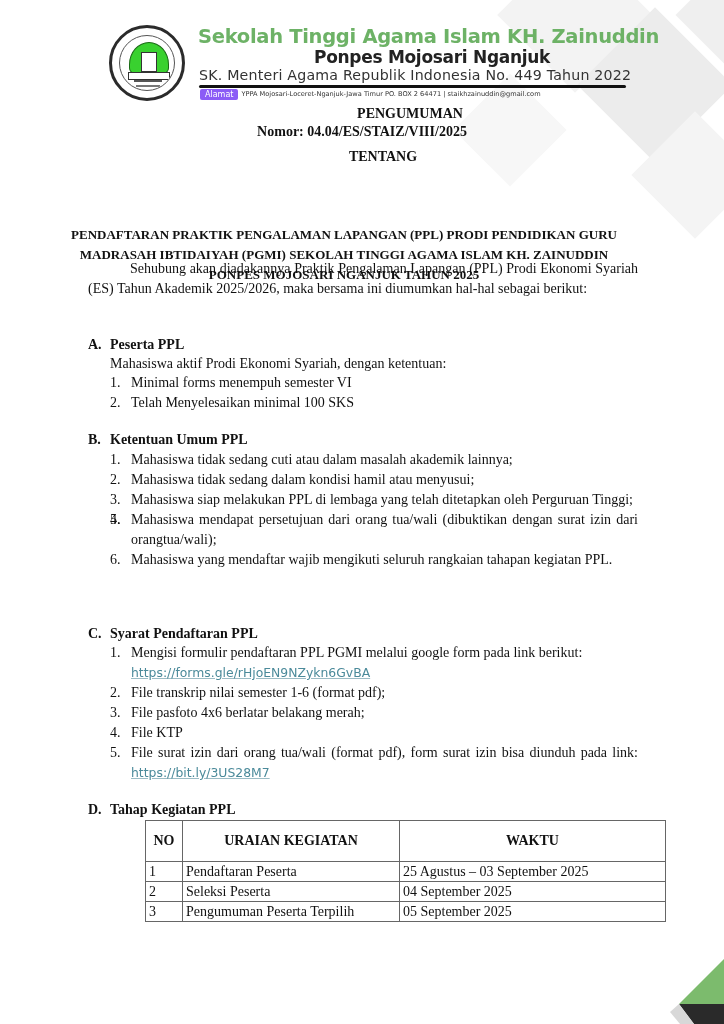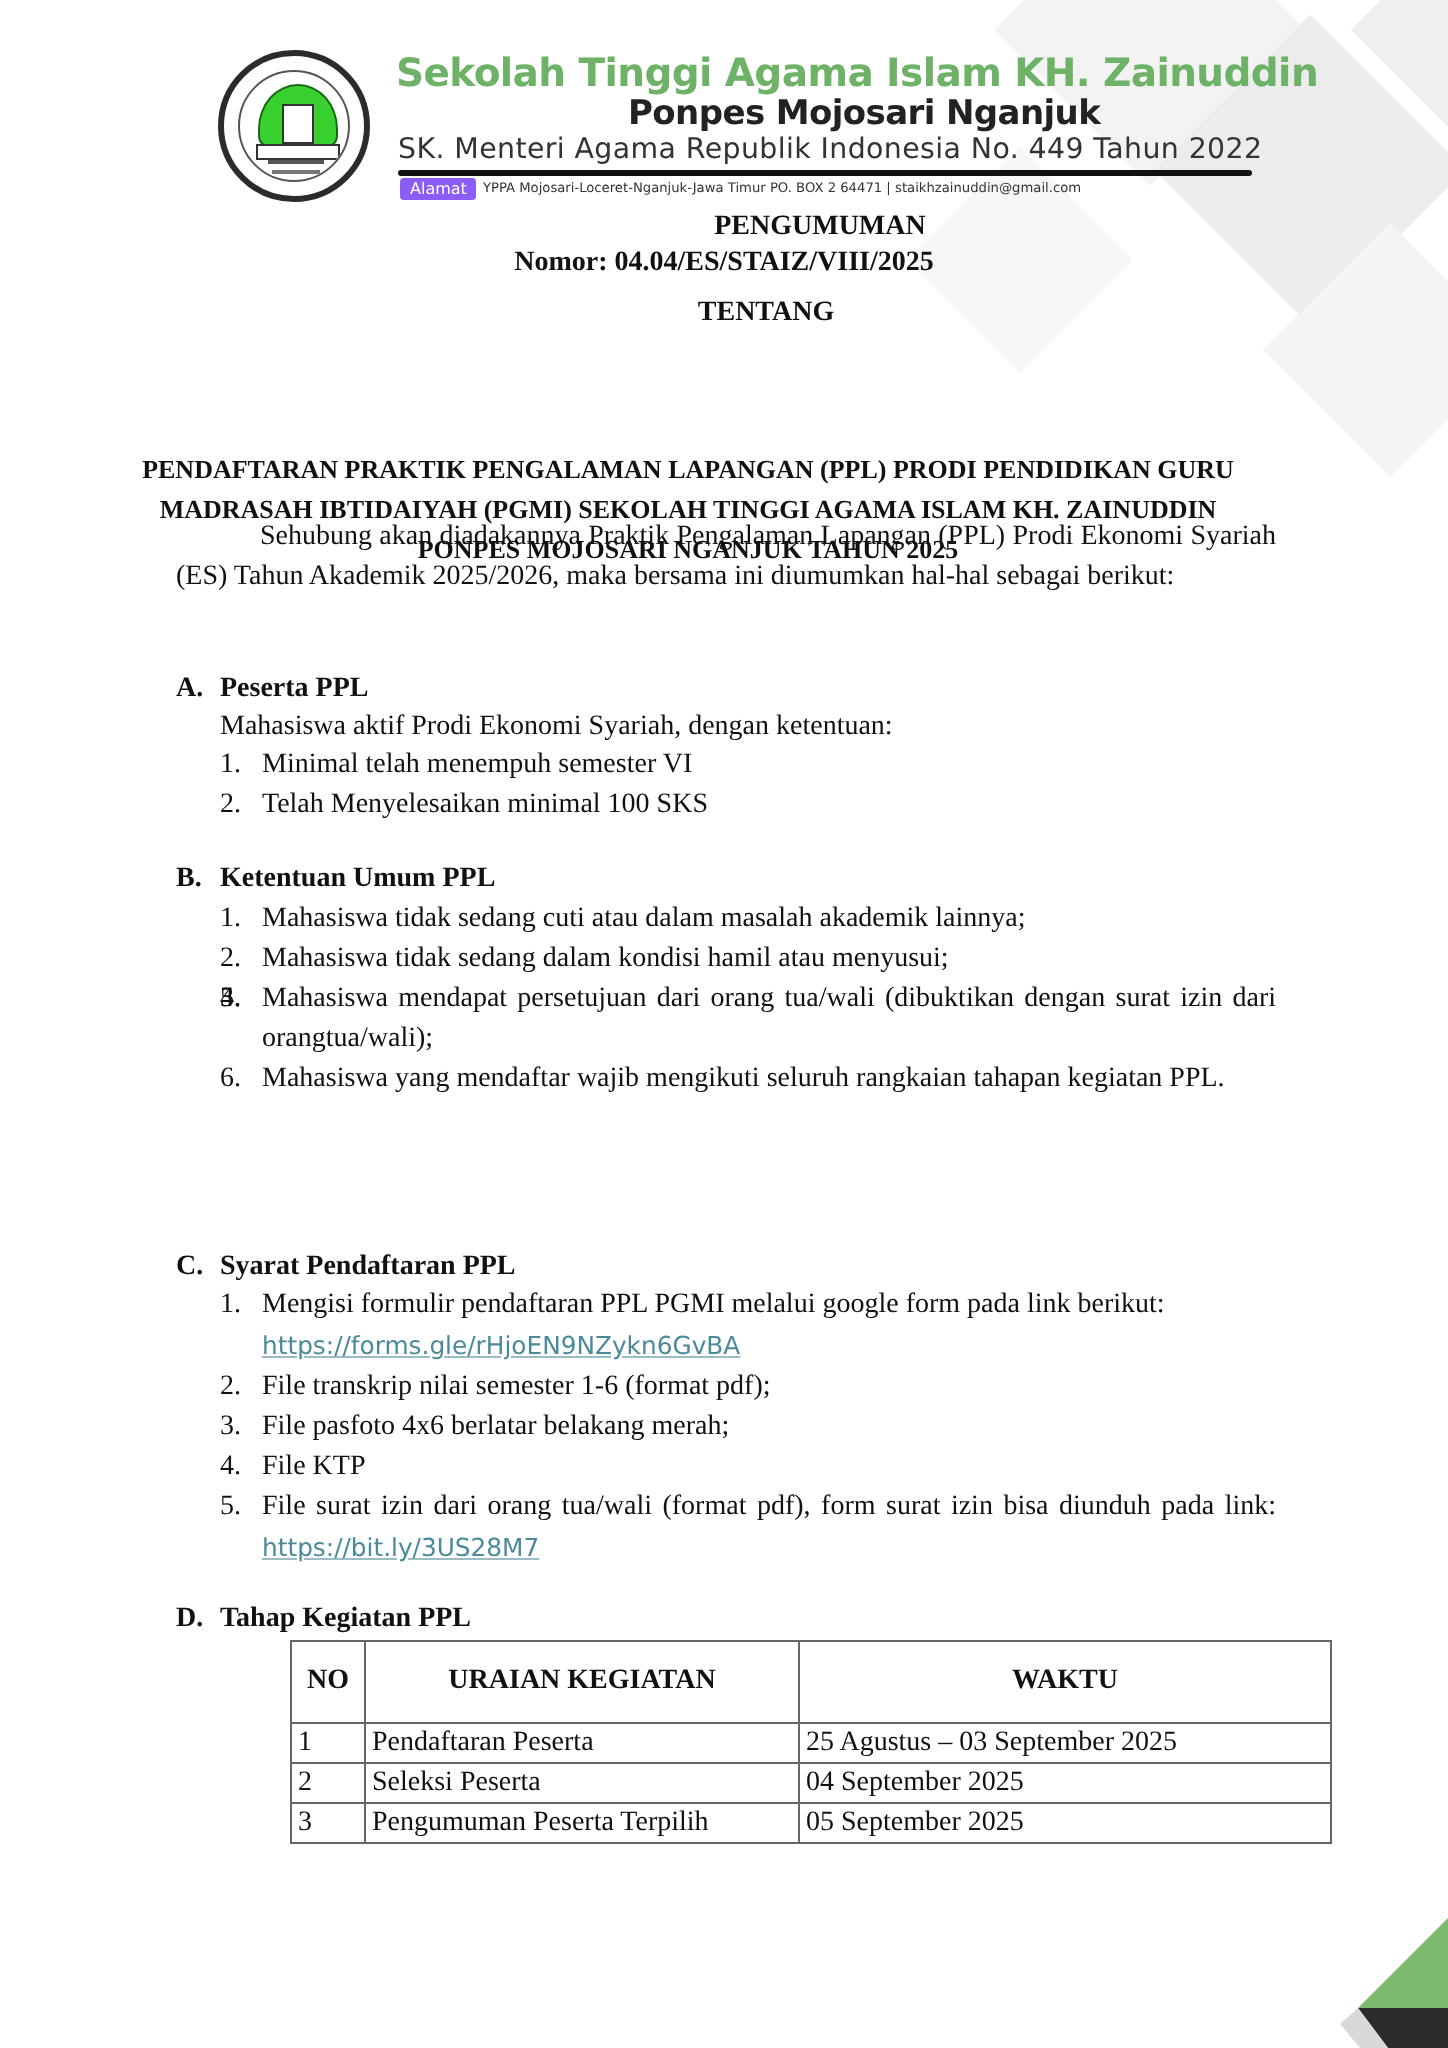--- a/index.html
+++ b/index.html
@@ -103,31 +103,31 @@
 <div class="center h3">TENTANG</div>
 <div class="center h4">PENDAFTARAN PRAKTIK PENGALAMAN LAPANGAN (PPL) PRODI PENDIDIKAN GURU MADRASAH IBTIDAIYAH (PGMI) SEKOLAH TINGGI AGAMA ISLAM KH. ZAINUDDIN PONPES MOJOSARI NGANJUK TAHUN 2025</div>
 
 <div class="body-text para">Sehubung akan diadakannya Praktik Pengalaman Lapangan (PPL) Prodi Ekonomi Syariah (ES) Tahun Akademik 2025/2026, maka bersama ini diumumkan hal-hal  sebagai berikut:</div>
 
 <div class="sec-title" style="top:335px;">
   <span class="ltr">A.</span><span>Peserta PPL</span>
 </div>
 <div class="sub-text" style="top:354px;">Mahasiswa aktif Prodi Ekonomi Syariah, dengan ketentuan:</div>
 <ul class="list" style="top:373px;">
-  <li><span class="num">1.</span><span>Minimal telah menempuh semester VI</span></li>
+  <li><span class="num">1.</span><span>Minimal forms menempuh semester VI</span></li>
   <li><span class="num">2.</span><span>Telah Menyelesaikan minimal 100 SKS</span></li>
 </ul>
 
 <div class="sec-title" style="top:430px;">
   <span class="ltr">B.</span><span>Ketentuan Umum PPL</span>
 </div>
 <ul class="list" style="top:450px;">
   <li><span class="num">1.</span><span>Mahasiswa tidak sedang cuti atau dalam masalah akademik lainnya;</span></li>
   <li><span class="num">2.</span><span>Mahasiswa tidak sedang dalam kondisi hamil atau menyusui;</span></li>
-  <li><span class="num">3.</span></li>
+  <li><span class="num">3.</span><span>Mahasiswa siap melakukan PPL di lembaga yang telah ditetapkan oleh Perguruan Tinggi;</span></li>
   <li><span class="num">4.</span></li>
   <li><span class="num">5.</span><span>Mahasiswa mendapat persetujuan dari orang tua/wali (dibuktikan dengan surat izin dari orangtua/wali);</span></li>
   <li><span class="num">6.</span><span>Mahasiswa yang mendaftar wajib mengikuti seluruh rangkaian tahapan kegiatan PPL.</span></li>
 </ul>
 
 <div class="sec-title" style="top:624px;">
   <span class="ltr">C.</span><span>Syarat Pendaftaran PPL</span>
 </div>
 <ul class="list" style="top:643px;">
   <li><span class="num">1.</span><span>Mengisi formulir pendaftaran PPL PGMI melalui google form pada link berikut:</span><br><a class="link">https://forms.gle/rHjoEN9NZykn6GvBA</a></li>

